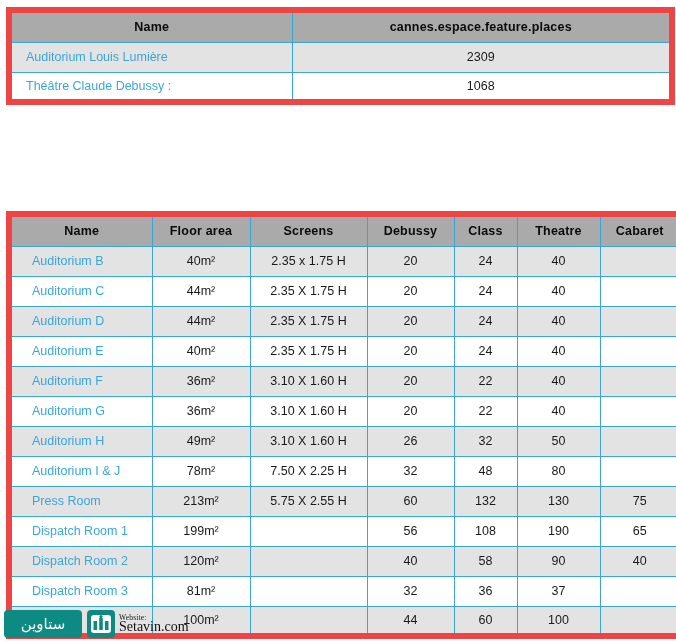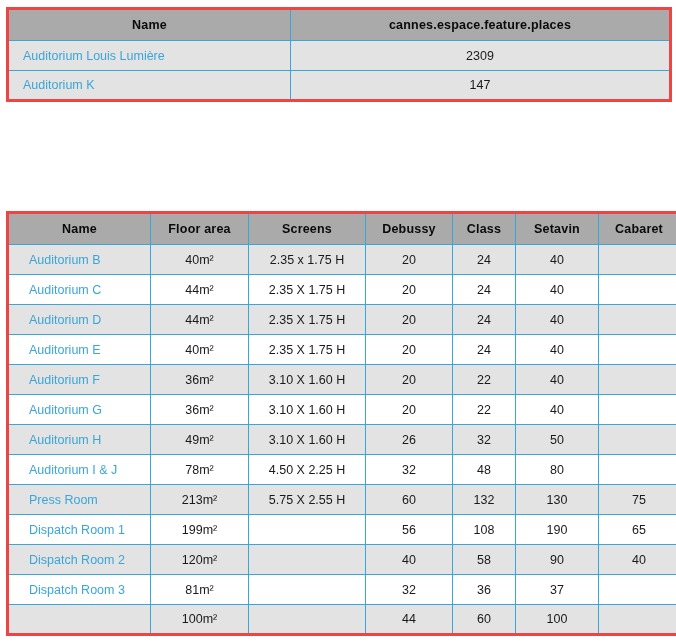--- a/index.html
+++ b/index.html
@@ -18,21 +18,21 @@
   .page {
     position: relative;
     width: 676px;
     height: 642px;
     background: #ffffff;
   }
 
   table.grid {
     border-collapse: collapse;
     table-layout: fixed;
-    border: 3px solid #ef4444;
+    border: 6px solid #ef4444;
     background: #86efac;
   }
 
   table.grid th,
   table.grid td {
     border: 1px solid #3aa6d8;
     padding: 0;
     height: 30px;
     font-size: 12.5px;
     vertical-align: middle;
@@ -169,23 +169,23 @@
       <tr>
         <th>Name</th>
         <th>cannes.espace.feature.places</th>
       </tr>
     </thead>
     <tbody id="places-body">
         <tr class="alt">
           <td class="name-cell">Auditorium Louis Lumière</td>
           <td class="val-cell">2309</td>
         </tr>
-        <tr class="alt">
-          <td class="name-cell">Auditorium K</td>
-          <td class="val-cell">147</td>
+        <tr class="plain">
+          <td class="name-cell">Théâtre Claude Debussy :</td>
+          <td class="val-cell">1068</td>
         </tr>
       </tbody>
   </table>
 
   <table class="grid" id="table-rooms">
     <colgroup>
       <col class="c-name">
         <col class="c-floor">
         <col class="c-screens">
       <col class="c-meeting">
@@ -193,21 +193,21 @@
         <col class="c-theatre">
         <col class="c-cabaret">
     </colgroup>
     <thead>
       <tr>
         <th>Name</th>
         <th>Floor area</th>
         <th>Screens</th>
         <th>Debussy</th>
         <th>Class</th>
-        <th>Setavin</th>
+        <th>Theatre</th>
         <th>Cabaret</th>
       </tr>
     </thead>
     <tbody id="rooms-body">
         <tr class="alt">
           <td class="name-cell">Auditorium B</td>
           <td class="val-cell">40m²</td>
           <td class="val-cell">2.35 x 1.75 H</td>
           <td class="val-cell">20</td>
           <td class="val-cell">24</td>
@@ -264,21 +264,21 @@
           <td class="val-cell">49m²</td>
           <td class="val-cell">3.10 X 1.60 H</td>
           <td class="val-cell">26</td>
           <td class="val-cell">32</td>
           <td class="val-cell">50</td>
           <td class="val-cell"></td>
         </tr>
         <tr class="plain">
           <td class="name-cell">Auditorium I &amp; J</td>
           <td class="val-cell">78m²</td>
-          <td class="val-cell">4.50 X 2.25 H</td>
+          <td class="val-cell">7.50 X 2.25 H</td>
           <td class="val-cell">32</td>
           <td class="val-cell">48</td>
           <td class="val-cell">80</td>
           <td class="val-cell"></td>
         </tr>
         <tr class="alt">
           <td class="name-cell">Press Room</td>
           <td class="val-cell">213m²</td>
           <td class="val-cell">5.75 X 2.55 H</td>
           <td class="val-cell">60</td>
@@ -318,14 +318,32 @@
           <td class="val-cell">100m²</td>
           <td class="val-cell"></td>
           <td class="val-cell">44</td>
           <td class="val-cell">60</td>
           <td class="val-cell">100</td>
           <td class="val-cell"></td>
         </tr>
       </tbody>
   </table>
 
+  <div id="watermark">
+    <div class="wm-badge">
+      <span>ستاوین</span>
+    </div>
+    <div class="wm-logo">
+      <svg width="22" height="20" viewBox="0 0 22 20" aria-hidden="true">
+        <rect x="1" y="1" width="20" height="18" rx="3" fill="#ffffff"></rect>
+        <rect x="3.5" y="7" width="3.6" height="9" fill="#0d8b82"></rect>
+        <rect x="9.2" y="4" width="3.6" height="12" fill="#0d8b82"></rect>
+        <rect x="14.9" y="7" width="3.6" height="9" fill="#0d8b82"></rect>
+        <circle cx="11" cy="2.6" r="1.6" fill="#0d8b82"></circle>
+      </svg>
+    </div>
+    <div class="wm-text">
+      <span class="wm-small">Website:</span>
+      <span class="wm-site">Setavin.com</span>
+    </div>
+  </div>
 
 </div>
 
 </body></html>

